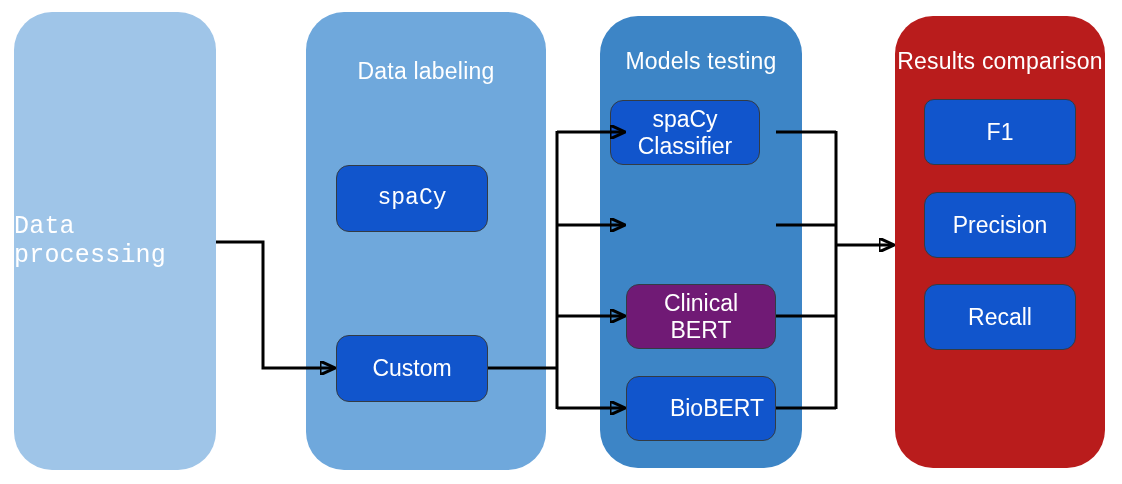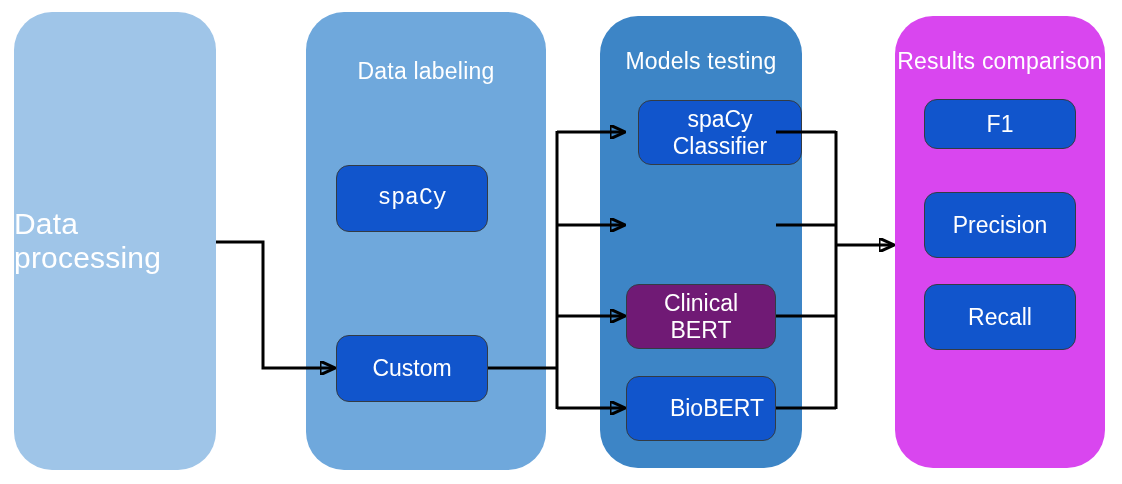--- a/index.html
+++ b/index.html
@@ -30,22 +30,23 @@
     text-align: center;
     color: #ffffff;
     font-size: 23px;
     white-space: nowrap;
     letter-spacing: 0.2px;
   }
   #stage-data-labeling .stage-title { top: 46px; }
 
   .stage-label {
     color: #ffffff;
-    font-size: 30px;
+    font-size: 25px;
     letter-spacing: 0.2px;
+    font-family: Liberation Mono, monospace;
   }
 
   .node {
     position: absolute;
     border: 1.5px solid #333b44;
     border-radius: 13px;
     color: #ffffff;
     font-size: 23px;
     line-height: 27px;
     display: flex;
@@ -54,27 +55,27 @@
     text-align: center;
     box-sizing: border-box;
     padding: 2px 8px;
   }
 
   
   #node-spacy  { left: 30px; top: 153px; width: 152px; height: 67px; }
   #node-custom { left: 30px; top: 323px; width: 152px; height: 67px; }
 
   
-  #node-spacy-classifier { left: 38px; top:  84px; width: 164px; height: 65px; }
+  #node-spacy-classifier { left: 10px; top:  84px; width: 150px; height: 65px; }
   #node-gpt              { left: 26px; top: 177px; width: 150px; height: 65px; }
   #node-clinical-bert    { left: 26px; top: 268px; width: 150px; height: 65px; }
   #node-biobert          { left: 26px; top: 360px; width: 150px; height: 65px; padding-left: 40px; }
 
   
-  #node-f1        { left: 29px; top:  83px; width: 152px; height: 50px; }
+  #node-f1        { left: 29px; top:  83px; width: 152px; height: 66px; border-radius: 10px; }
   #node-precision { left: 29px; top: 176px; width: 152px; height: 66px; }
   #node-recall    { left: 29px; top: 268px; width: 152px; height: 66px; }
 
   .connectors {
     position: absolute;
     left: 0; top: 0;
     width: 1122px; height: 484px;
     pointer-events: none;
   }
   .connectors path { fill: none; stroke: #000000; stroke-width: 3; }
@@ -104,21 +105,21 @@
       <span>spaCy Classifier</span>
     </div>
     <div class="node" id="node-clinical-bert" style="background-color: #701a75;">
       <span>Clinical BERT</span>
     </div>
     <div class="node" id="node-biobert" style="background-color: rgb(17, 85, 204);">
       <span>BioBERT</span>
     </div>
   </div>
 
-  <div class="stage" id="stage-results-comparison" style="background-color: #d946ef;">
+  <div class="stage" id="stage-results-comparison" style="background-color: #b91c1c;">
     <div class="stage-title">Results comparison</div>
     <div class="node" id="node-f1" style="background-color: rgb(17, 85, 204);">
       <span>F1</span>
     </div>
     <div class="node" id="node-precision" style="background-color: rgb(17, 85, 204);">
       <span>Precision</span>
     </div>
     <div class="node" id="node-recall" style="background-color: rgb(17, 85, 204);">
       <span>Recall</span>
     </div>

